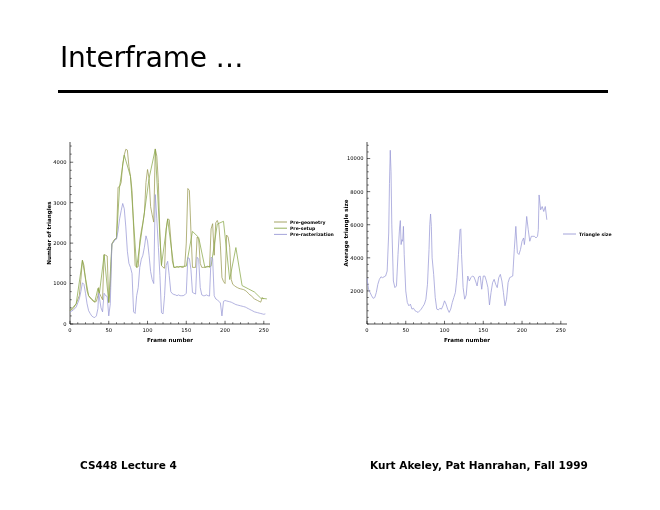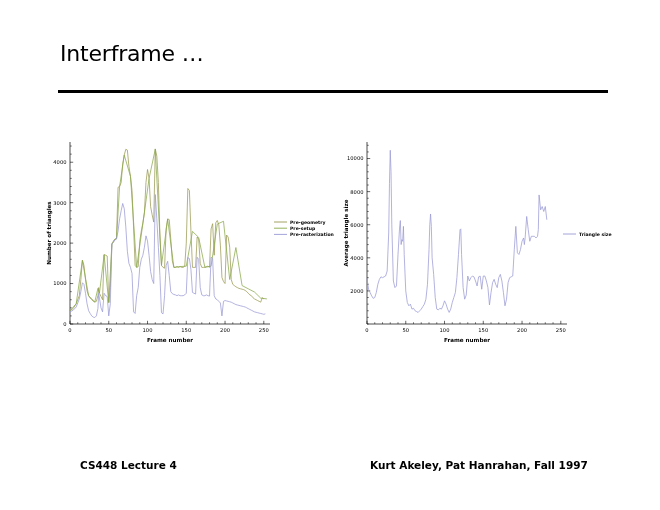--- a/index.html
+++ b/index.html
@@ -19,21 +19,21 @@
     position: absolute;
     left: 0; top: 0;
     width: 660px;
     height: 510px;
     background: #ffffff;
   }
   #slide-title {
     position: absolute;
     left: 60px;
     top: 41px;
-    font-size: 22px;
+    font-size: 28px;
     font-weight: 400;
     letter-spacing: -0.2px;
     color: #000000;
     white-space: nowrap;
   }
   #title-rule {
     position: absolute;
     left: 58px;
     top: 90px;
     width: 550px;
@@ -225,15 +225,15 @@
         <text x="38.5" y="63.536363636363625" text-anchor="end" class="tick-label">8000</text>
         <text x="38.5" y="30.44545454545456" text-anchor="end" class="tick-label">10000</text>
         <text x="23" y="103" text-anchor="middle" class="axis-title" transform="rotate(-90 23 103)">Average triangle size</text>
         <path d="M42.00,148.50 L43.55,159.25 L45.10,162.56 L46.65,165.87 L48.20,168.35 L49.75,167.53 L51.30,162.56 L52.85,154.29 L54.40,149.33 L55.95,146.85 L57.50,147.67 L59.05,146.85 L60.60,146.02 L62.16,141.05 L63.71,103.00 L64.48,53.36 L65.26,20.27 L66.03,41.78 L66.81,94.73 L68.36,150.98 L69.91,157.60 L71.46,155.95 L73.01,124.51 L74.56,98.04 L75.33,90.59 L76.11,114.58 L76.88,109.62 L77.66,111.27 L78.43,96.38 L79.21,124.51 L80.76,160.91 L82.31,172.49 L83.86,175.80 L85.41,174.15 L86.96,179.11 L88.51,178.28 L90.06,180.76 L91.61,181.59 L93.16,182.42 L94.71,180.76 L96.26,179.11 L97.81,176.63 L99.36,174.15 L100.91,169.18 L102.47,154.29 L104.02,119.55 L104.79,94.73 L105.57,83.97 L106.34,96.38 L107.12,127.82 L108.67,144.36 L110.22,167.53 L111.77,179.11 L113.32,179.94 L114.87,178.28 L116.42,179.11 L117.97,175.80 L119.52,170.84 L121.07,174.15 L122.62,179.11 L124.17,182.42 L125.72,179.11 L127.27,172.49 L128.82,167.53 L130.37,162.56 L131.92,147.67 L133.47,124.51 L135.02,99.69 L135.80,98.86 L136.57,124.51 L138.12,157.60 L139.67,169.18 L141.22,165.05 L142.78,146.02 L144.33,150.98 L145.88,147.67 L147.43,146.02 L148.98,146.85 L150.53,150.98 L152.08,155.95 L153.63,146.85 L155.18,146.02 L156.73,159.25 L158.28,146.02 L159.83,146.02 L161.38,150.98 L162.93,157.60 L164.48,174.97 L166.03,162.56 L167.58,152.64 L169.13,149.33 L170.68,154.29 L172.23,157.60 L173.78,147.67 L175.33,144.36 L176.88,150.98 L178.43,162.56 L179.98,175.80 L181.53,169.18 L183.09,152.64 L184.64,147.67 L186.19,146.85 L187.74,146.02 L189.29,119.55 L190.84,96.38 L192.39,122.85 L193.94,124.51 L195.49,119.55 L197.04,111.27 L198.59,107.96 L199.36,114.58 L200.14,107.96 L201.69,86.45 L203.24,99.69 L204.79,111.27 L206.34,106.31 L207.89,106.31 L209.44,106.31 L210.99,107.96 L212.54,106.31 L213.32,99.69 L214.09,64.95 L215.64,79.84 L217.19,76.53 L218.74,81.49 L220.29,76.53 L221.84,89.76 L223.40,NaN L224.95,NaN L226.50,NaN L228.05,NaN L228.82,NaN L229.60,NaN L231.15,NaN L232.70,NaN L234.25,NaN L235.80,NaN L237.35,NaN L238.90,NaN " class="series" stroke="#9a9ad6"></path>
         <line x1="238" y1="104" x2="251" y2="104" stroke="#9a9ad6" stroke-width="0.9"></line>
         <text x="254" y="105.8" class="legend-label">Triangle size</text>
       </svg>
   </div>
 
   <div class="footer-text" id="footer-left">CS448 Lecture 4</div>
-  <div class="footer-text" id="footer-right">Kurt Akeley, Pat Hanrahan, Fall 1997</div>
+  <div class="footer-text" id="footer-right">Kurt Akeley, Pat Hanrahan, Fall 1999</div>
 
 </div>
 
 </body></html>

